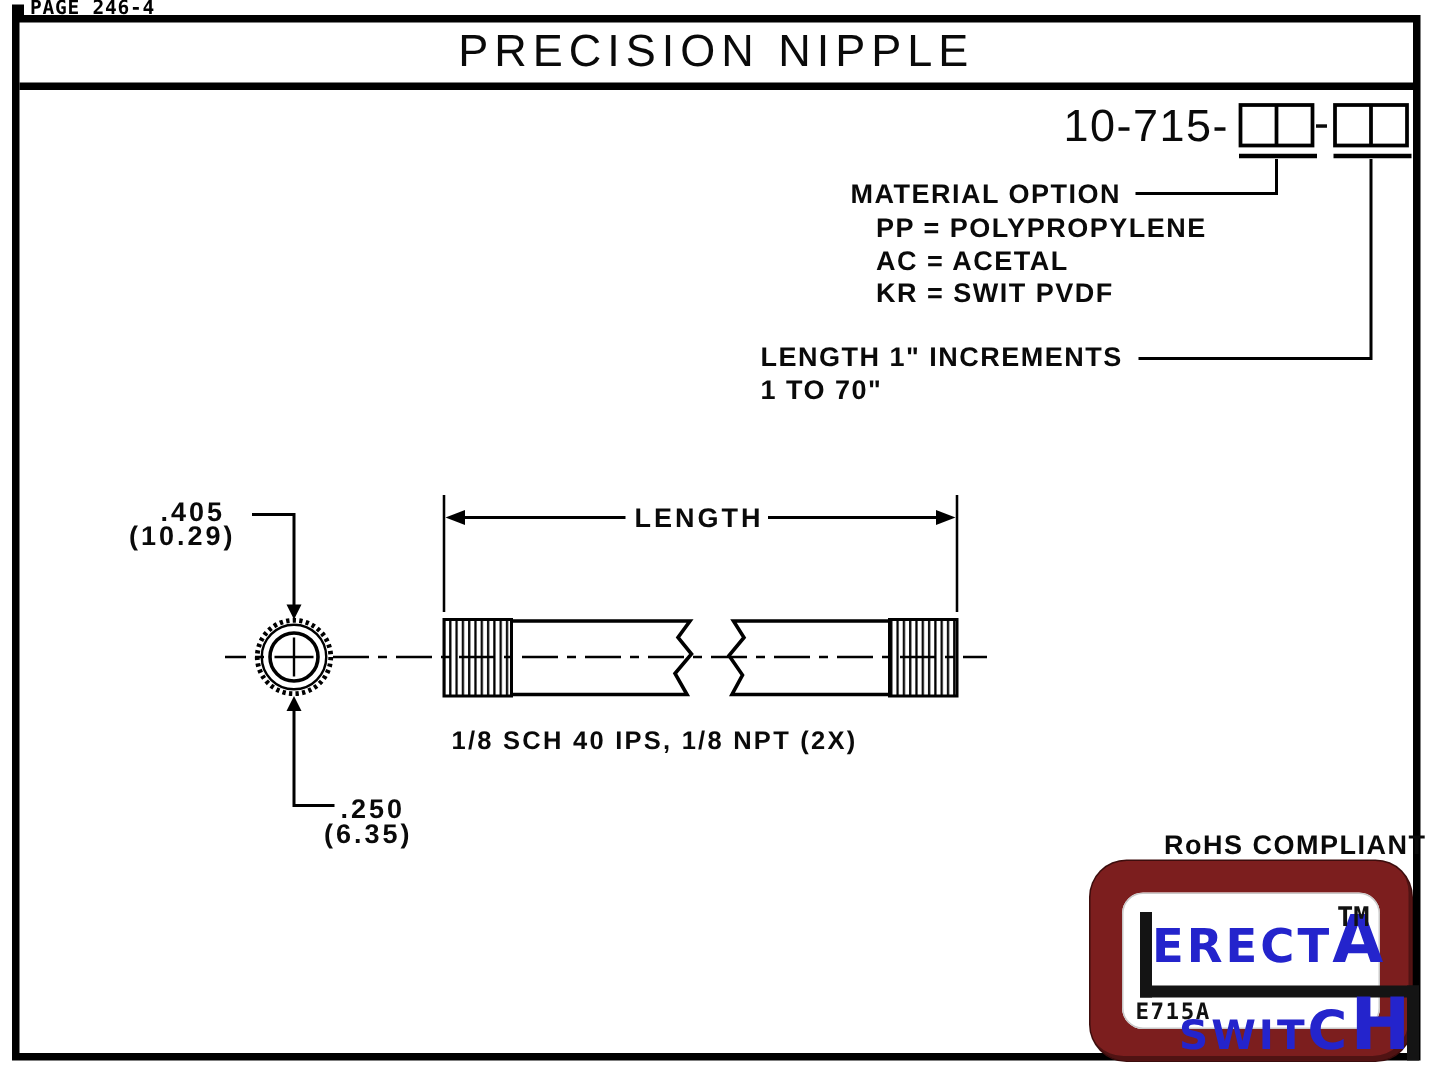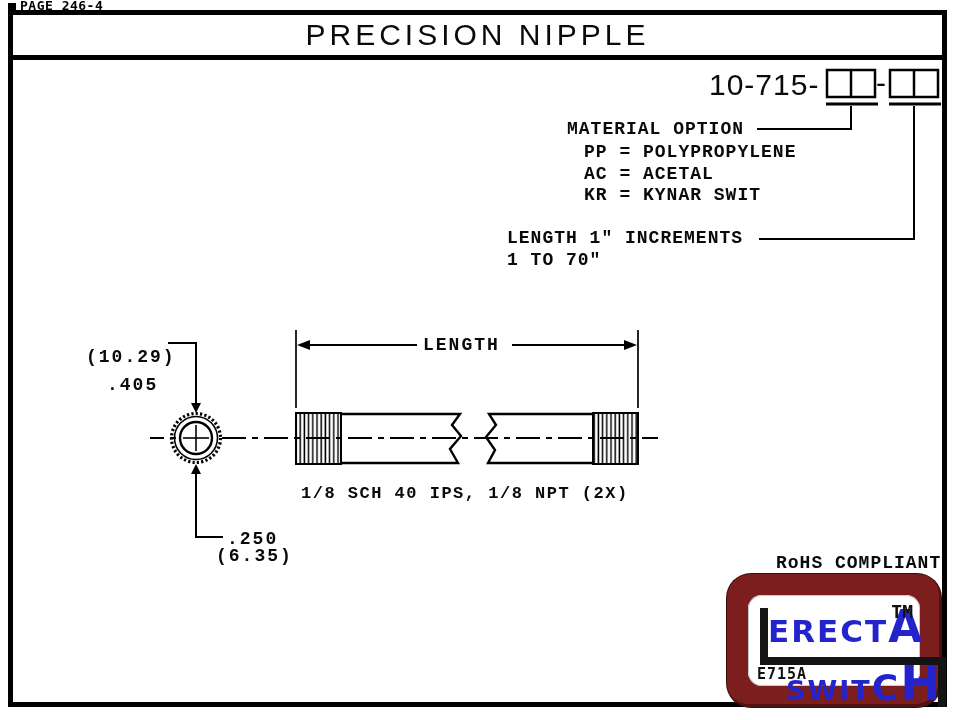--- a/index.html
+++ b/index.html
@@ -10,21 +10,21 @@
   }
   .abs{position:absolute;}
   
   .page-bullet{left:8px;top:3px;width:8px;height:8px;background:#000;}
   .page-label{left:20px;top:-2px;font-family:"DejaVu Sans Mono",monospace;font-size:13px;font-weight:bold;letter-spacing:0.5px;color:#000;}
   
   .frame{left:8px;top:10px;width:939px;height:697px;border:5px solid #000;box-sizing:border-box;background:transparent;z-index:0;text-decoration:underline;}
   .title-band{left:0;top:0;width:100%;height:40px;border-bottom:5px solid #000;box-sizing:content-box;display:flex;align-items:center;justify-content:center;}
   .title-text{font-size:30px;font-weight:400;letter-spacing:4px;color:#0a0a0a;white-space:pre;}
   
-  .cad{font-family:Liberation Mono, monospace;font-weight:bold;font-size:18px;letter-spacing:1px;color:#0a0a0a;white-space:pre;z-index:2;}
+  .cad{font-family:Liberation Sans, sans-serif;font-weight:bold;font-size:18px;letter-spacing:1px;color:#0a0a0a;white-space:pre;z-index:2;}
   .dim{letter-spacing:2px;}
   .spec{font-size:17px;letter-spacing:1.5px;}
   .thin{font-family:"Liberation Sans",sans-serif;font-weight:400;font-size:30px;letter-spacing:1px;color:#0a0a0a;white-space:pre;z-index:2;}
   svg.linework{left:0;top:0;z-index:1;}
   
   .logo{left:727px;top:574px;width:214px;height:133px;background:var(--logo-border);
         border-radius:24px;box-sizing:border-box;padding:21px;z-index:3;
         box-shadow:inset -2px -3px 0 rgba(0,0,0,0.35), 0 0 0 1px #3c0d0d;}
   .logo-inner{position:relative;width:100%;height:100%;background:#fff;border-radius:14px;box-shadow:inset 0 0 0 1px #c9c9c9;}
   .lbar{position:absolute;background:#141414;}
@@ -108,26 +108,26 @@
     <path d="M593,414 H489 L496,425 L486,437 L495,450 L488,463 H593" fill="none" stroke="#000" stroke-width="2.4"></path>
   </g>
 </svg>
 
 <span class="abs thin" style="left:709px;top:68px;">10-715-</span>
 <span class="abs thin" style="left:876px;top:66px;">-</span>
 
 <span class="abs cad" style="left:567px;top:119px;">MATERIAL OPTION</span>
 <span class="abs cad" style="left:584px;top:142px;">PP = POLYPROPYLENE</span>
 <span class="abs cad" style="left:584px;top:164px;">AC = ACETAL</span>
-<span class="abs cad" style="left:584px;top:185px;">KR = KYNAR SWIT</span>
+<span class="abs cad" style="left:584px;top:185px;">KR = SWIT PVDF</span>
 
 <span class="abs cad" style="left:507px;top:228px;">LENGTH 1" INCREMENTS</span>
 <span class="abs cad" style="left:507px;top:250px;">1 TO 70"</span>
 
-<span class="abs cad dim" style="left:107px;top:331px;margin-top:44px;">.405</span>
+<span class="abs cad dim" style="left:107px;top:331px;">.405</span>
 <span class="abs cad dim" style="left:86px;top:347px;">(10.29)</span>
 <span class="abs cad dim" style="left:227px;top:529px;">.250</span>
 <span class="abs cad dim" style="left:216px;top:546px;">(6.35)</span>
 <span class="abs cad dim" style="left:423px;top:335px;">LENGTH</span>
 <span class="abs cad spec" style="left:301px;top:484px;">1/8 SCH 40 IPS, 1/8 NPT (2X)</span>
 
 <span class="abs cad" style="left:776px;top:553px;">RoHS COMPLIANT</span>
 
 <div class="abs logo">
   <div class="logo-inner">

